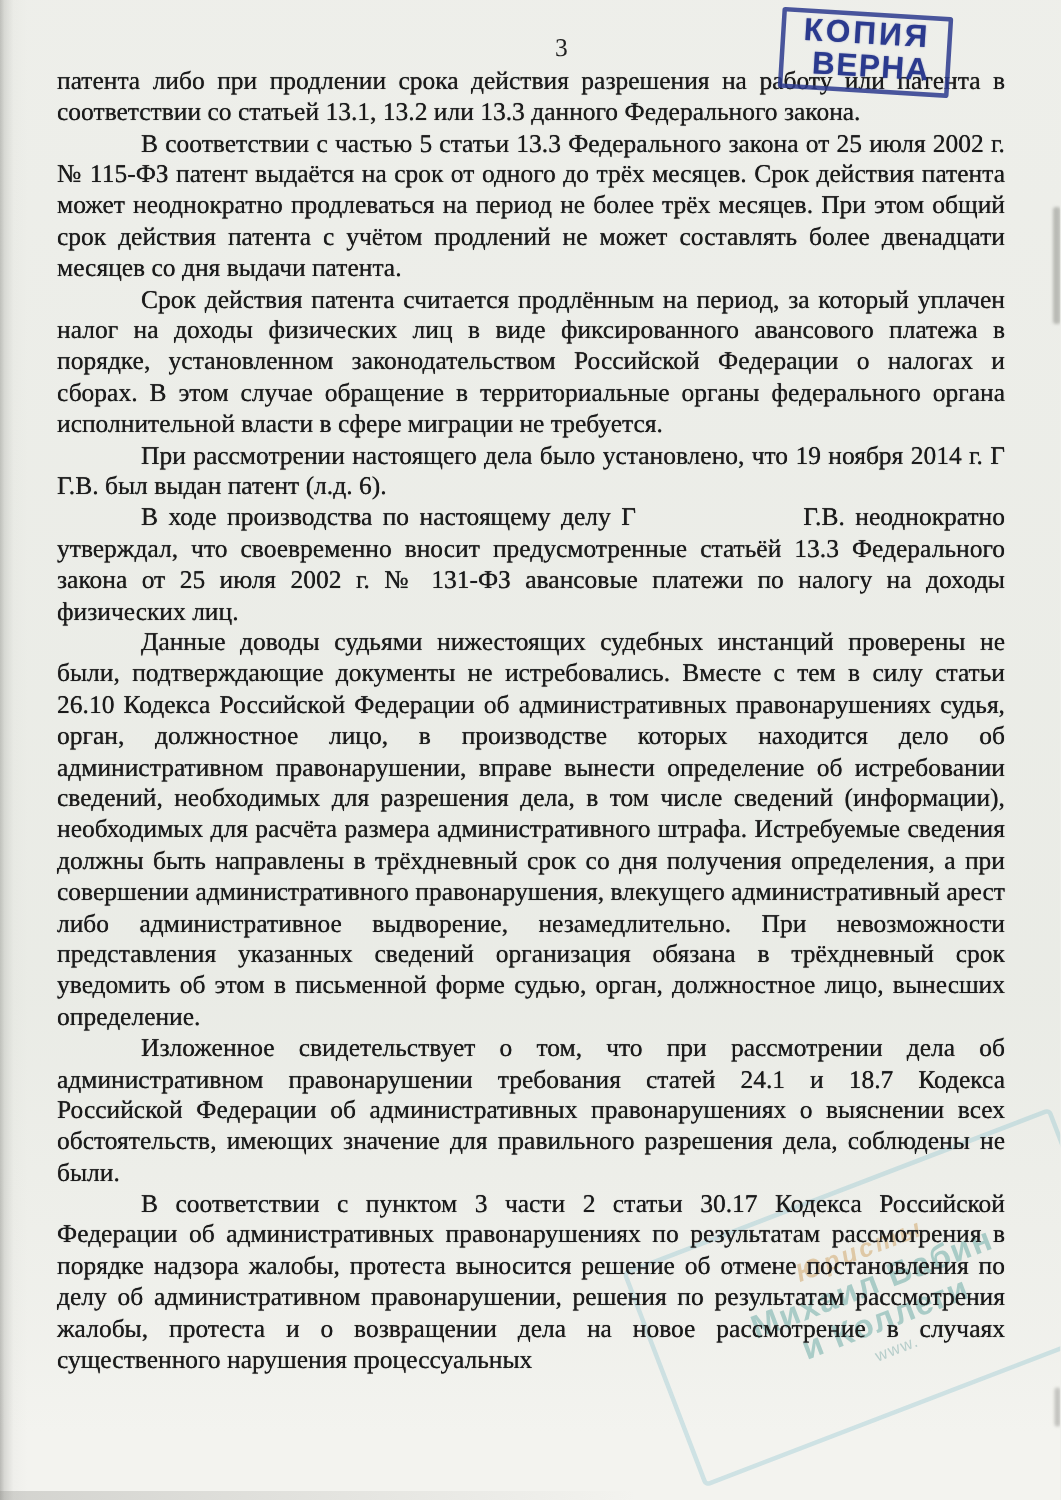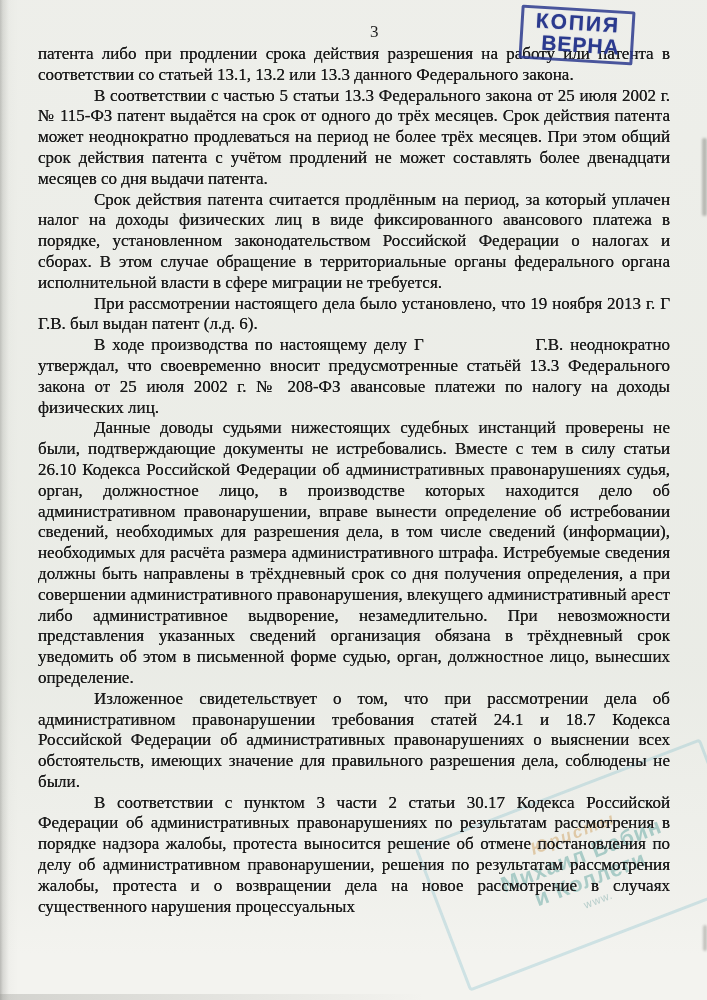--- a/index.html
+++ b/index.html
@@ -114,22 +114,22 @@
     <div class="l1">КОПИЯ</div>
     <div class="l2">ВЕРНА</div>
   </div>
 
   <div class="pagenum">3</div>
 
   <div class="bodytext">
     <p class="noindent">патента либо при продлении срока действия разрешения на работу или патента в соответствии со статьей 13.1, 13.2 или 13.3 данного Федерального закона.</p>
     <p>В соответствии с частью 5 статьи 13.3 Федерального закона от 25 июля 2002 г. № 115-ФЗ патент выдаётся на срок от одного до трёх месяцев. Срок действия патента может неоднократно продлеваться на период не более трёх месяцев. При этом общий срок действия патента с учётом продлений не может составлять более двенадцати месяцев со дня выдачи патента.</p>
     <p>Срок действия патента считается продлённым на период, за который уплачен налог на доходы физических лиц в виде фиксированного авансового платежа в порядке, установленном законодательством Российской Федерации о налогах и сборах. В этом случае обращение в территориальные органы федерального органа исполнительной власти в сфере миграции не требуется.</p>
-    <p>При рассмотрении настоящего дела было установлено, что 19 ноября 2013 г. Г                Г.В. был выдан патент (л.д. 6).</p>
-    <p>В ходе производства по настоящему делу Г                Г.В. неоднократно утверждал, что своевременно вносит предусмотренные статьёй 13.3 Федерального закона от 25 июля 2002 г. № 208-ФЗ авансовые платежи по налогу на доходы физических лиц.</p>
+    <p>При рассмотрении настоящего дела было установлено, что 19 ноября 2014 г. Г                Г.В. был выдан патент (л.д. 6).</p>
+    <p>В ходе производства по настоящему делу Г                Г.В. неоднократно утверждал, что своевременно вносит предусмотренные статьёй 13.3 Федерального закона от 25 июля 2002 г. № 131-ФЗ авансовые платежи по налогу на доходы физических лиц.</p>
     <p>Данные доводы судьями нижестоящих судебных инстанций проверены не были, подтверждающие документы не истребовались. Вместе с тем в силу статьи 26.10 Кодекса Российской Федерации об административных правонарушениях судья, орган, должностное лицо, в производстве которых находится дело об административном правонарушении, вправе вынести определение об истребовании сведений, необходимых для разрешения дела, в том числе сведений (информации), необходимых для расчёта размера административного штрафа. Истребуемые сведения должны быть направлены в трёхдневный срок со дня получения определения, а при совершении административного правонарушения, влекущего административный арест либо административное выдворение, незамедлительно. При невозможности представления указанных сведений организация обязана в трёхдневный срок уведомить об этом в письменной форме судью, орган, должностное лицо, вынесших определение.</p>
     <p>Изложенное свидетельствует о том, что при рассмотрении дела об административном правонарушении требования статей 24.1 и 18.7 Кодекса Российской Федерации об административных правонарушениях о выяснении всех обстоятельств, имеющих значение для правильного разрешения дела, соблюдены не были.</p>
     <p>В соответствии с пунктом 3 части 2 статьи 30.17 Кодекса Российской Федерации об административных правонарушениях по результатам рассмотрения в порядке надзора жалобы, протеста выносится решение об отмене постановления по делу об административном правонарушении, решения по результатам рассмотрения жалобы, протеста и о возвращении дела на новое рассмотрение в случаях существенного нарушения процессуальных</p>
   </div>
 
   <div class="artifact-right"></div>
   <div class="artifact-right2"></div>
   <div class="bottom-edge"></div>
 
 </div>

